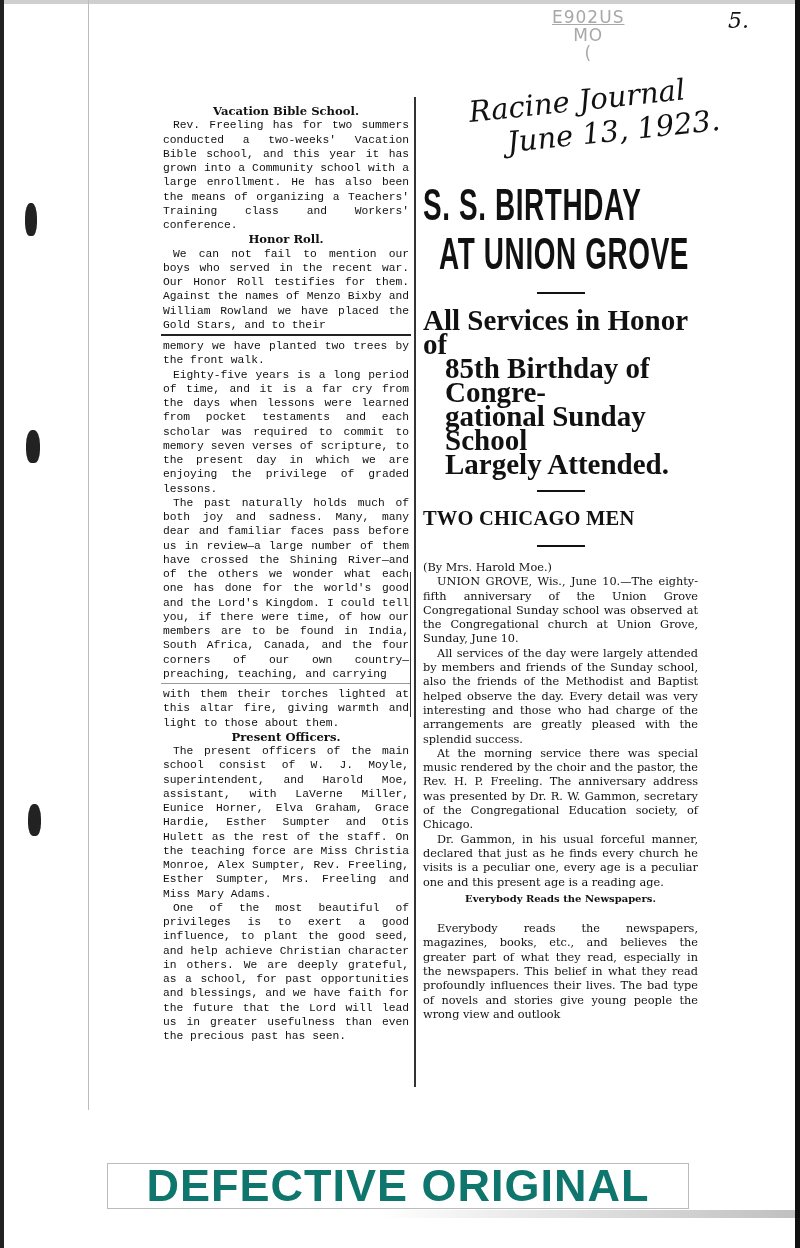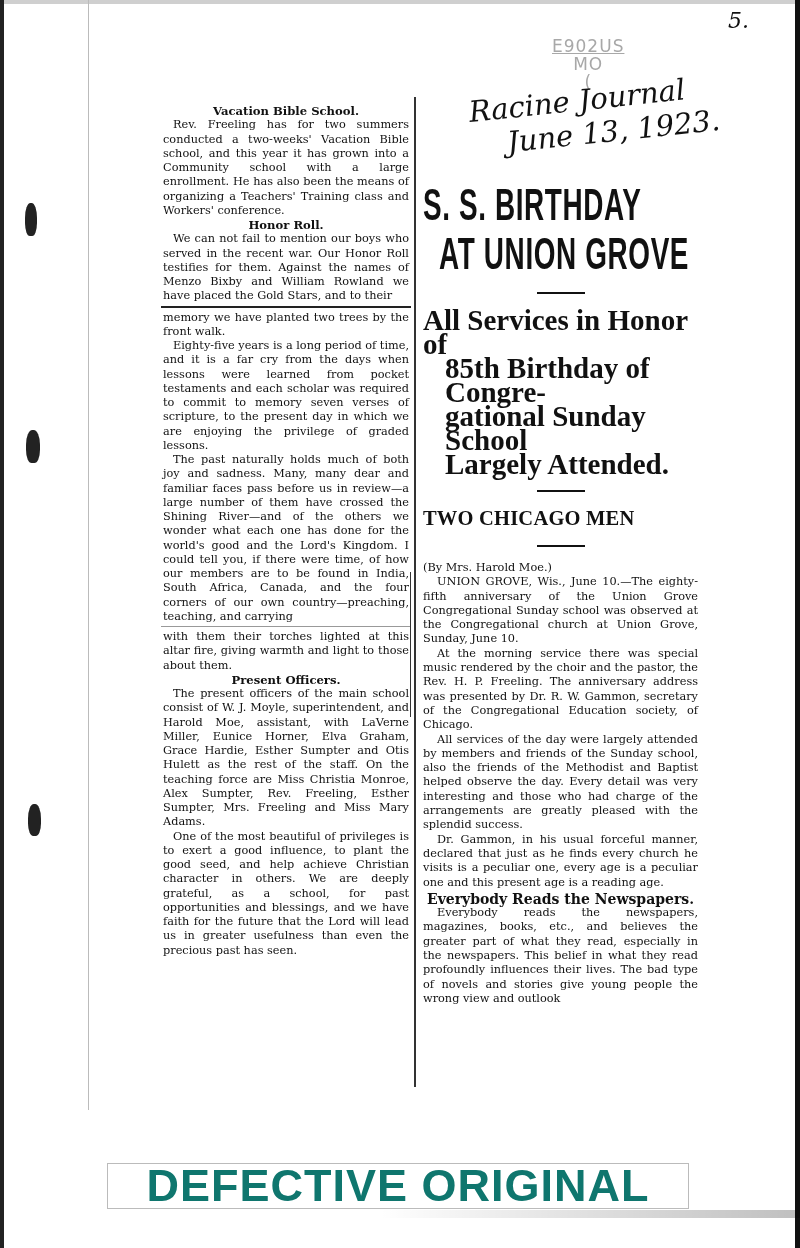--- a/index.html
+++ b/index.html
@@ -6,46 +6,46 @@
   body { width:800px; height:1248px; background:#ffffff; position:relative; overflow:hidden;
          font-family:"DejaVu Serif", serif; color:#111; }
   .frame-right { position:absolute; top:0; right:0; width:5px; height:1248px; background:#111; }
   .frame-top { position:absolute; top:0; left:0; width:800px; height:4px; background:#cfcfcf; }
   .frame-left { position:absolute; top:0; left:0; width:4px; height:1248px; background:#222; }
   .fold-line { position:absolute; left:88px; top:0; width:1px; height:1110px; background:#bbb; }
   .blot { position:absolute; background:#222; border-radius:45% 45% 40% 40%; }
 
   .stamp { position:absolute; top:8px; left:552px; font-family:"DejaVu Sans", sans-serif;
            color:#a8a8a8; font-size:17px; line-height:18px; text-align:center; letter-spacing:1px; }
-  .stamp .l1 { text-decoration:underline;margin-top:29px; }
+  .stamp .l1 { text-decoration:underline; }
   .page-num { position:absolute; top:8px; left:728px; font-family:"DejaVu Serif", serif; font-style:italic; font-size:22px; }
   .handwriting { position:absolute; left:470px; top:82px; font-family:"DejaVu Serif", serif; font-style:italic;
                  font-size:29px; line-height:34px; color:#111; transform:rotate(-6deg); }
   .handwriting .l2 { padding-left:35px; }
 
   .col-left { position:absolute; left:163px; top:104px; width:246px; font-size:11.3px; line-height:14.25px; text-align:justify; }
-  .col-left p { margin:0; text-indent:10px; }
+  .col-left p { margin:0; text-indent:10px;font-family:Liberation Mono, monospace; }
   .col-left h3 { margin:0; text-align:center; font-size:11.6px; font-weight:bold; }
   .col-left .cut { border-top:2px solid #222; margin:2px 0 3px -2px; width:250px; }
   .col-rule { position:absolute; left:414px; top:97px; width:2px; height:990px; background:#333; }
   .col-rule2 { position:absolute; left:410px; top:572px; width:1px; height:145px; background:#333; }
 
   .col-right { position:absolute; left:423px; top:180px; width:275px; }
   .headline { font-family:"Liberation Sans", sans-serif; font-weight:bold; font-size:45px; line-height:49px;
               transform:scaleX(0.62); transform-origin:left top; white-space:nowrap; letter-spacing:1px; }
   .headline .l2 { padding-left:26px; }
   .dash { width:48px; height:2px; background:#111; margin:14px auto 14px auto; }
   .subhead { font-family:"Liberation Serif", serif; font-weight:bold; font-size:29px; line-height:24px; }
   .subhead .ind { padding-left:22px; display:block; }
   .subhead2 { font-family:"Liberation Serif", serif; font-weight:bold; font-size:20.5px; line-height:25px; letter-spacing:0.2px; }
   .subhead2 .ind { padding-left:62px; display:block; }
   .body-r { font-size:11.3px; line-height:14.3px; text-align:justify; margin-top:10px; }
   .body-r p { margin:0; text-indent:14px; }
   .body-r .byline { text-indent:0; }
-  .body-r h3 { margin:2px 0 0 0; text-align:center; font-size:14px; font-weight:bold; }
+  .body-r h3 { margin:2px 0 16px 0; text-align:center; font-size:10px; font-weight:bold; }
 
   .defective { position:absolute; left:107px; top:1163px; width:580px; height:44px; border:1px solid #bbb;
                font-family:"Liberation Sans", sans-serif; font-weight:bold; font-size:45px; line-height:44px;
                text-align:center; color:#0f766e; letter-spacing:1px; }
   .bottom-smudge { position:absolute; left:380px; top:1210px; width:420px; height:8px;
                    background:linear-gradient(90deg, rgba(0,0,0,0), rgba(0,0,0,0.25)); }
 </style>
 </head>
 <body>
 
@@ -100,22 +100,22 @@
     <span class="ind">Largely Attended.</span>
   </div>
   <div class="dash"></div>
   <div class="subhead2">
     <span>TWO CHICAGO MEN</span>
   </div>
   <div class="dash"></div>
   <div class="body-r">
     <p class="byline">(By Mrs. Harold Moe.)</p>
     <p>UNION GROVE, Wis., June 10.—The eighty-fifth anniversary of the Union Grove Congregational Sunday school was observed at the Congregational church at Union Grove, Sunday, June 10.</p>
+    <p>All services of the day were largely attended by members and friends of the Sunday school, also the friends of the Methodist and Baptist helped observe the day. Every detail was very interesting and those who had charge of the arrangements are greatly pleased with the splendid success.</p>
     <p>At the morning service there was special music rendered by the choir and the pastor, the Rev. H. P. Freeling. The anniversary address was presented by Dr. R. W. Gammon, secretary of the Congregational Education society, of Chicago.</p>
-    <p>All services of the day were largely attended by members and friends of the Sunday school, also the friends of the Methodist and Baptist helped observe the day. Every detail was very interesting and those who had charge of the arrangements are greatly pleased with the splendid success.</p>
     <p>Dr. Gammon, in his usual forceful manner, declared that just as he finds every church he visits is a peculiar one, every age is a peculiar one and this present age is a reading age.</p>
     <h3>Everybody Reads the Newspapers.</h3>
     <p>Everybody reads the newspapers, magazines, books, etc., and believes the greater part of what they read, especially in the newspapers. This belief in what they read profoundly influences their lives. The bad type of novels and stories give young people the wrong view and outlook</p>
   </div>
 </div>
 
 <div class="defective">DEFECTIVE ORIGINAL</div>
 <div class="bottom-smudge"></div>
 
 </body></html>

